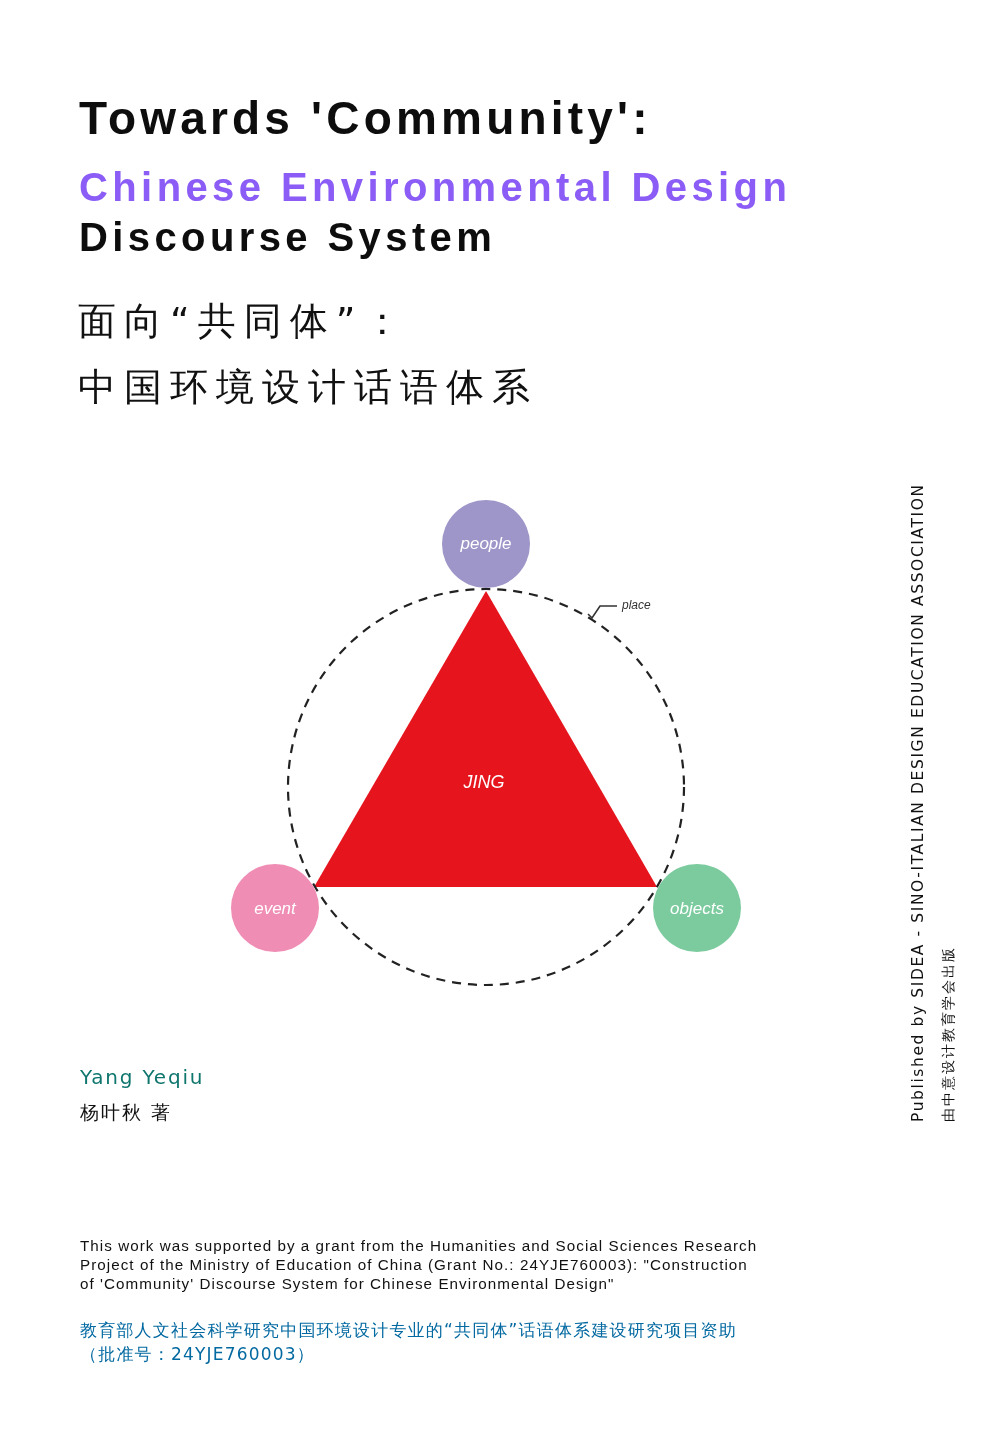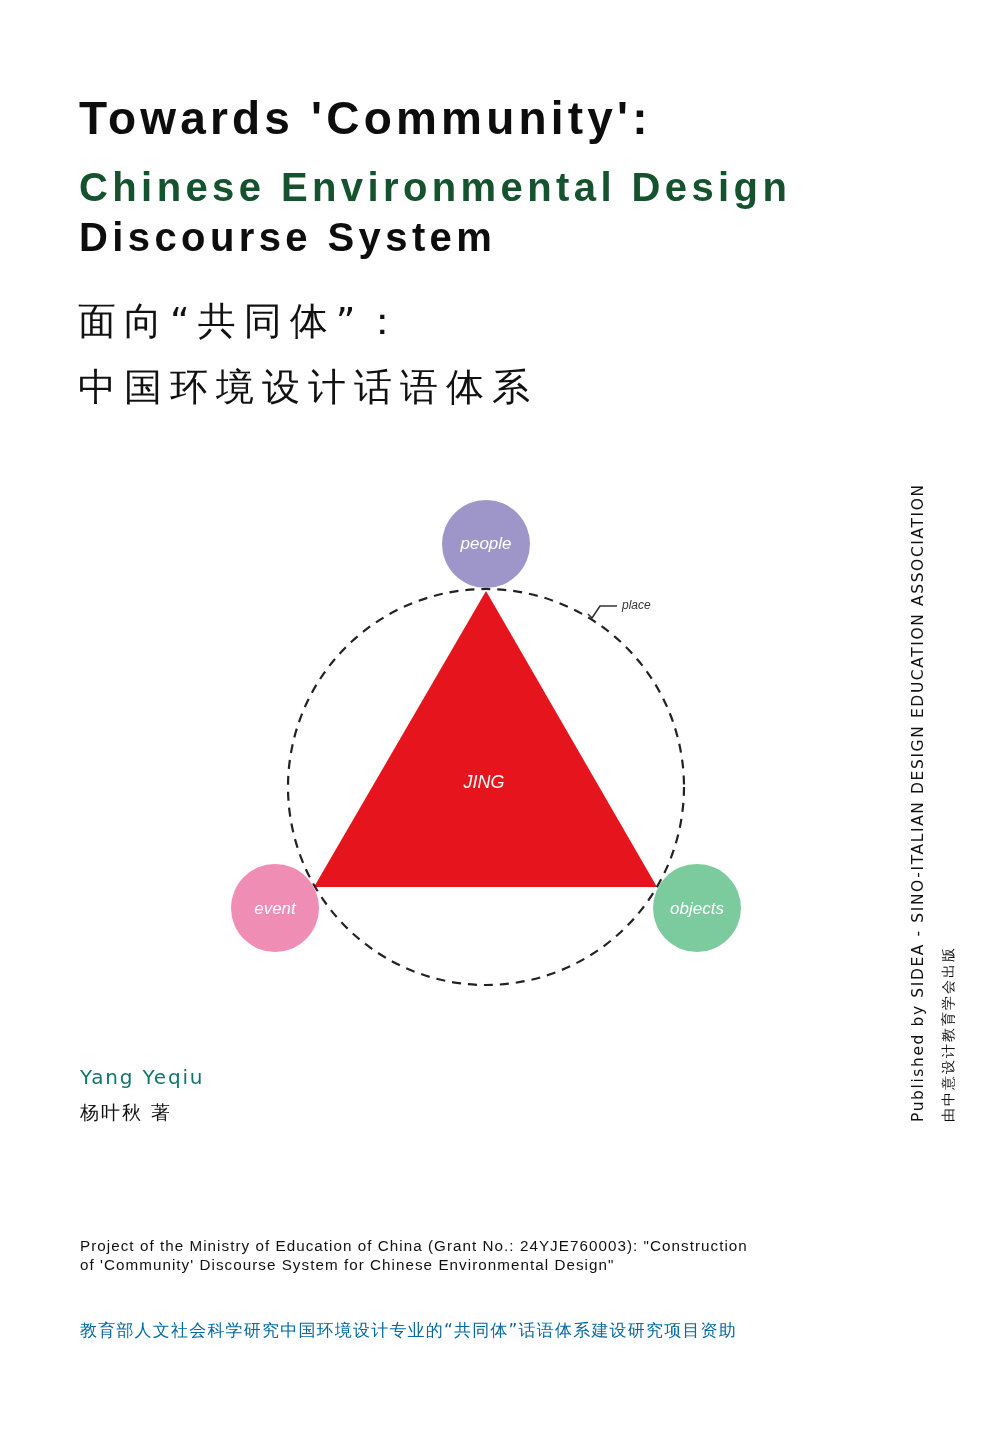--- a/index.html
+++ b/index.html
@@ -22,21 +22,21 @@
       font-size: 46px; font-weight: bold;
       letter-spacing: 4.2px;
       line-height: 52px;
       color: #0d0d0d;
     }
     .title-en-2 {
       left: 79px; top: 164px;
       font-size: 40px; font-weight: bold;
       letter-spacing: 4.4px;
       line-height: 46px;
-      color: #14532d;
+      color: #8b5cf6;
     }
     .title-en-3 {
       left: 79px; top: 214px;
       font-size: 40px; font-weight: bold;
       letter-spacing: 4.4px;
       line-height: 46px;
       color: #0d0d0d;
     }
     .title-zh-1 {
       left: 78px; top: 298px;
@@ -179,18 +179,20 @@
   <div class="place-label" style="left:622px; top:598px;">place</div>
 </div>
 
 <div class="abs author-en">Yang Yeqiu</div>
 <div class="abs author-zh">杨叶秋 著</div>
 
 <div class="vertical-publisher">Published by  SIDEA - SINO-ITALIAN DESIGN EDUCATION ASSOCIATION</div>
 <div class="vertical-publisher-zh">由中意设计教育学会出版</div>
 
 <div class="abs grant-en">
+  <div>This work was supported by a grant from the Humanities and Social Sciences Research</div>
   <div>Project of the Ministry of Education of China (Grant No.: 24YJE760003): "Construction</div>
   <div>of 'Community' Discourse System for Chinese Environmental Design"</div>
 </div>
 <div class="abs grant-zh">
   <div>教育部人文社会科学研究中国环境设计专业的“共同体”话语体系建设研究项目资助</div>
+  <div>（批准号：24YJE760003）</div>
 </div>
 
 </body></html>

